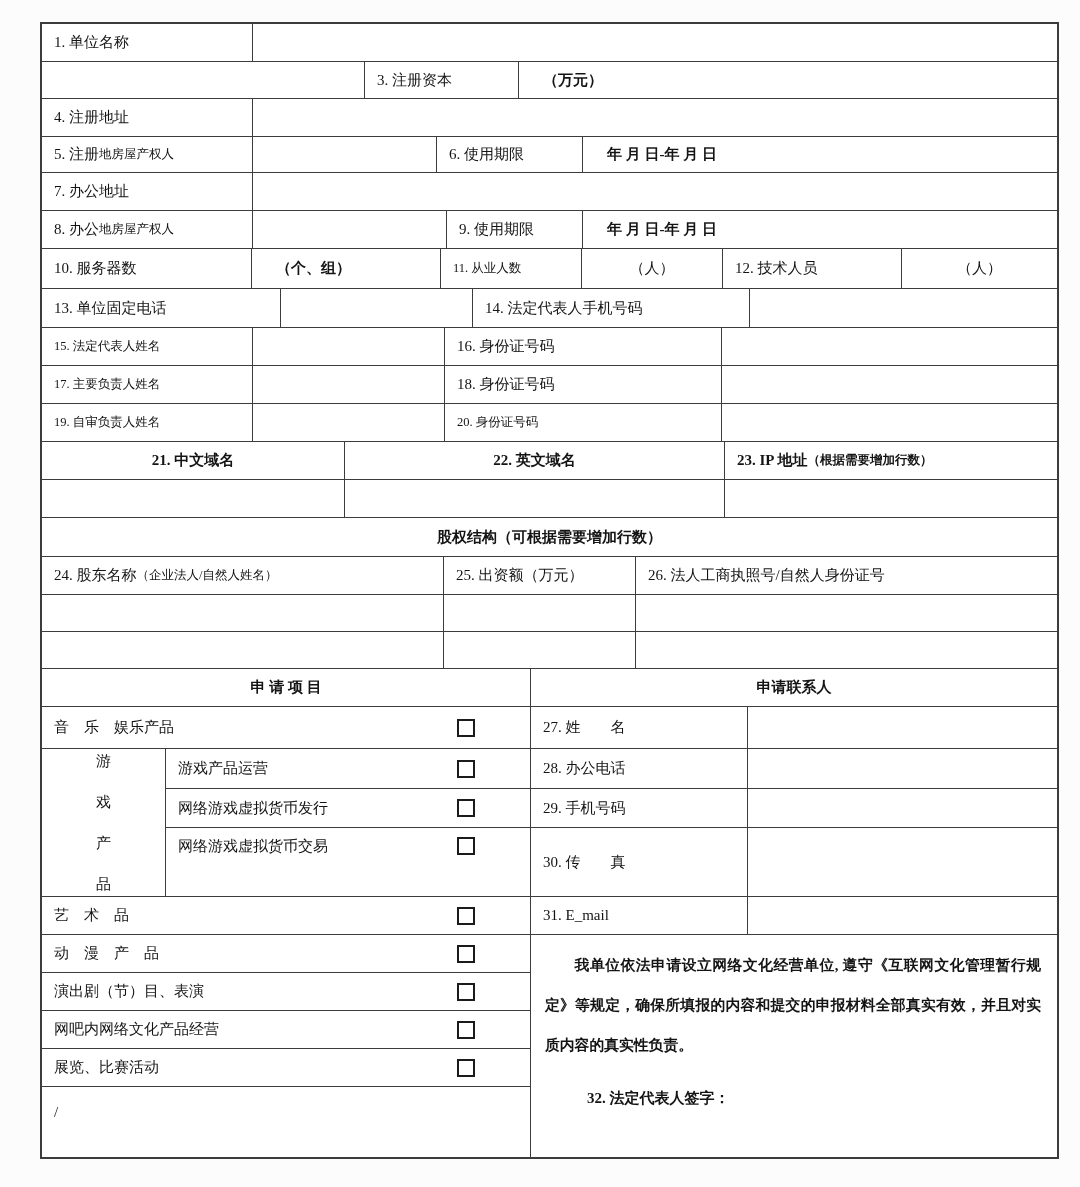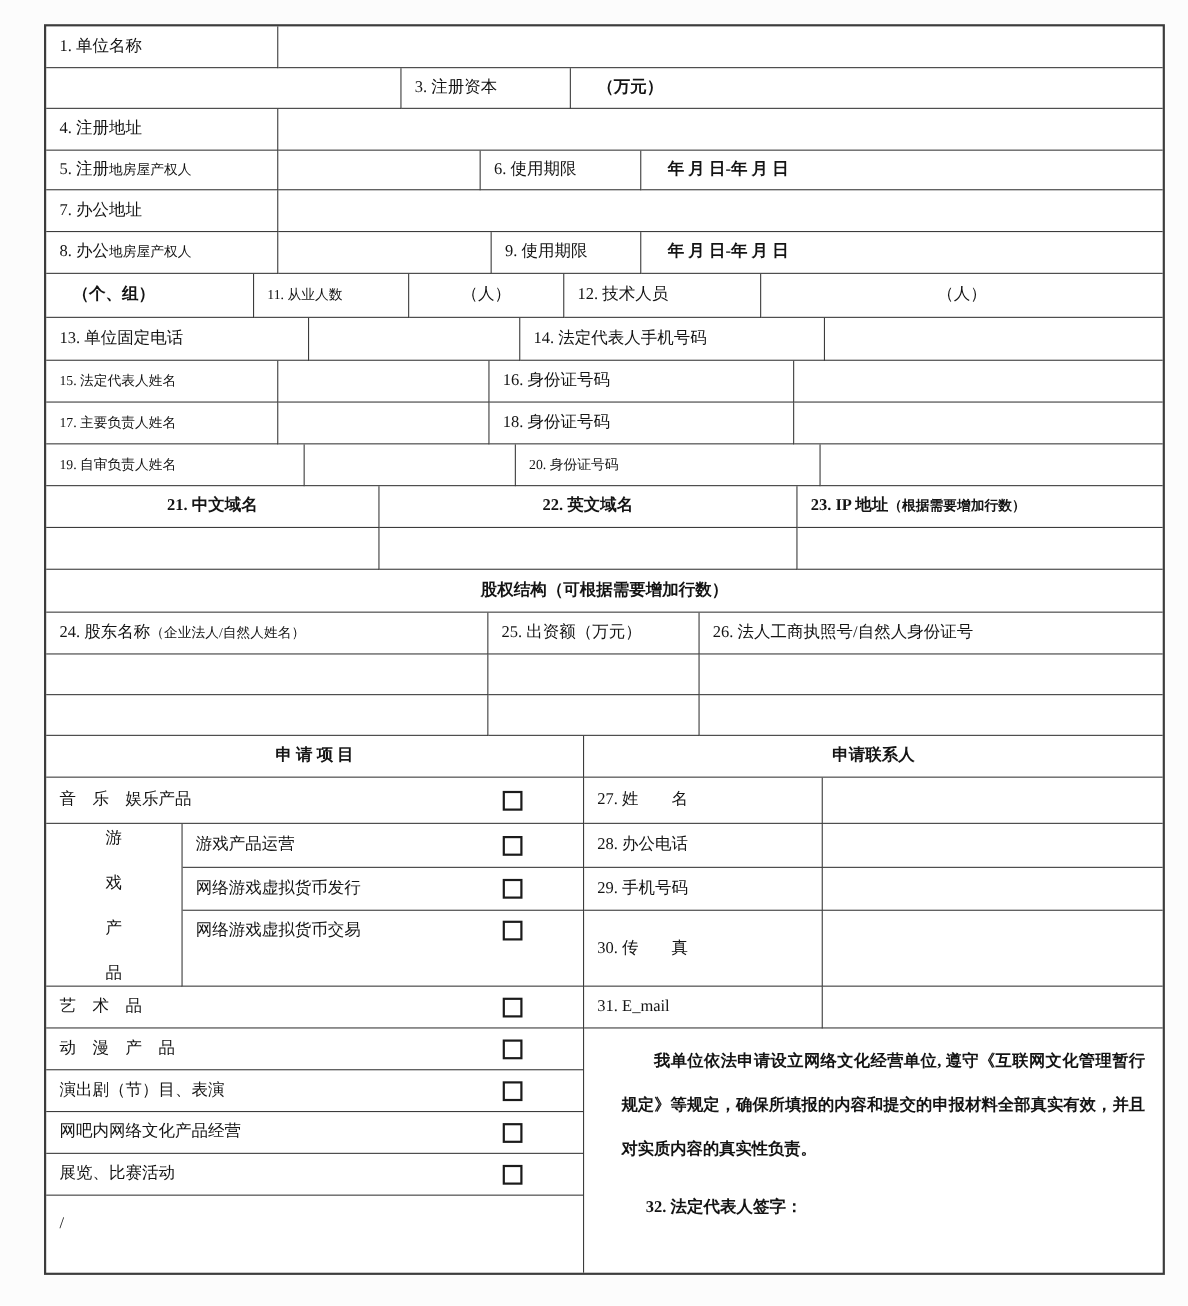--- a/index.html
+++ b/index.html
@@ -17,21 +17,21 @@
   .cb { width:18px; height:18px; border:2px solid #1b1b1b; background:#fff; flex:none; margin-left:auto; margin-right:55px; }
   
   .split { display:flex; width:100%; }
   .lcol { width:489px; border-right:1px solid #3c3c3c; }
   .rcol { width:526px; }
   .game { display:flex; width:100%; }
   .vlabel { width:124px; border-right:1px solid #3c3c3c; border-bottom:1px solid #3c3c3c; display:flex; flex-direction:column; align-items:center; justify-content:center; gap:22px; font-size:15px; }
   .gsub { flex:1; }
   .topal { align-items:flex-start; padding-top:9px; }
   .decl { display:block; padding:10px 16px 0 14px; }
-  .decl p { font-weight:bold; font-size:14.8px; line-height:40px; text-indent:2em; text-align:justify;margin-left:20px; }
+  .decl p { font-weight:bold; font-size:14.8px; line-height:40px; text-indent:2em; text-align:justify; }
   .sig1 { font-weight:bold; font-size:15px; margin:24px 0 0 42px; }
   .sig2 { font-size:15px; margin:16px 0 0 76px; }
 </style>
 </head>
 <body>
 
 <div class="tbl">
 
   <div class="row" style="height:38px">
     <div class="c" style="width:211px">1. 单位名称</div>
@@ -68,20 +68,21 @@
     <div class="c" style="width:211px">
       <span>8. 办公</span>
         <span class="sm">地房屋产权人</span>
     </div>
     <div class="c" style="width:194px"></div>
     <div class="c" style="width:136px">9. 使用期限</div>
     <div class="c er p24" style="flex:1">年 月 日-年 月 日</div>
   </div>
 
   <div class="row" style="height:40px">
+    <div class="c" style="width:210px">10. 服务器数</div>
     <div class="c p24" style="width:189px">（个、组）</div>
     <div class="c sm" style="width:141px">11. 从业人数</div>
     <div class="c ctr" style="width:141px">（人）</div>
     <div class="c" style="width:179px">12. 技术人员</div>
     <div class="c er ctr" style="flex:1">（人）</div>
   </div>
 
   <div class="row" style="height:39px">
     <div class="c" style="width:239px">13. 单位固定电话</div>
     <div class="c" style="width:192px"></div>
@@ -97,21 +98,21 @@
   </div>
 
   <div class="row" style="height:38px">
     <div class="c sm" style="width:211px">17. 主要负责人姓名</div>
     <div class="c" style="width:192px"></div>
     <div class="c" style="width:277px">18. 身份证号码</div>
     <div class="c er" style="flex:1"></div>
   </div>
 
   <div class="row" style="height:38px">
-    <div class="c sm" style="width:235px">19. 自审负责人姓名</div>
+    <div class="c sm" style="width:211px">19. 自审负责人姓名</div>
     <div class="c" style="width:192px"></div>
     <div class="c sm" style="width:277px">20. 身份证号码</div>
     <div class="c er" style="flex:1"></div>
   </div>
 
   <div class="row" style="height:38px">
     <div class="c b ctr" style="width:303px">21. 中文域名</div>
     <div class="c b ctr" style="width:380px">22. 英文域名</div>
     <div class="c er b" style="flex:1">
       <span>23. IP 地址</span>

